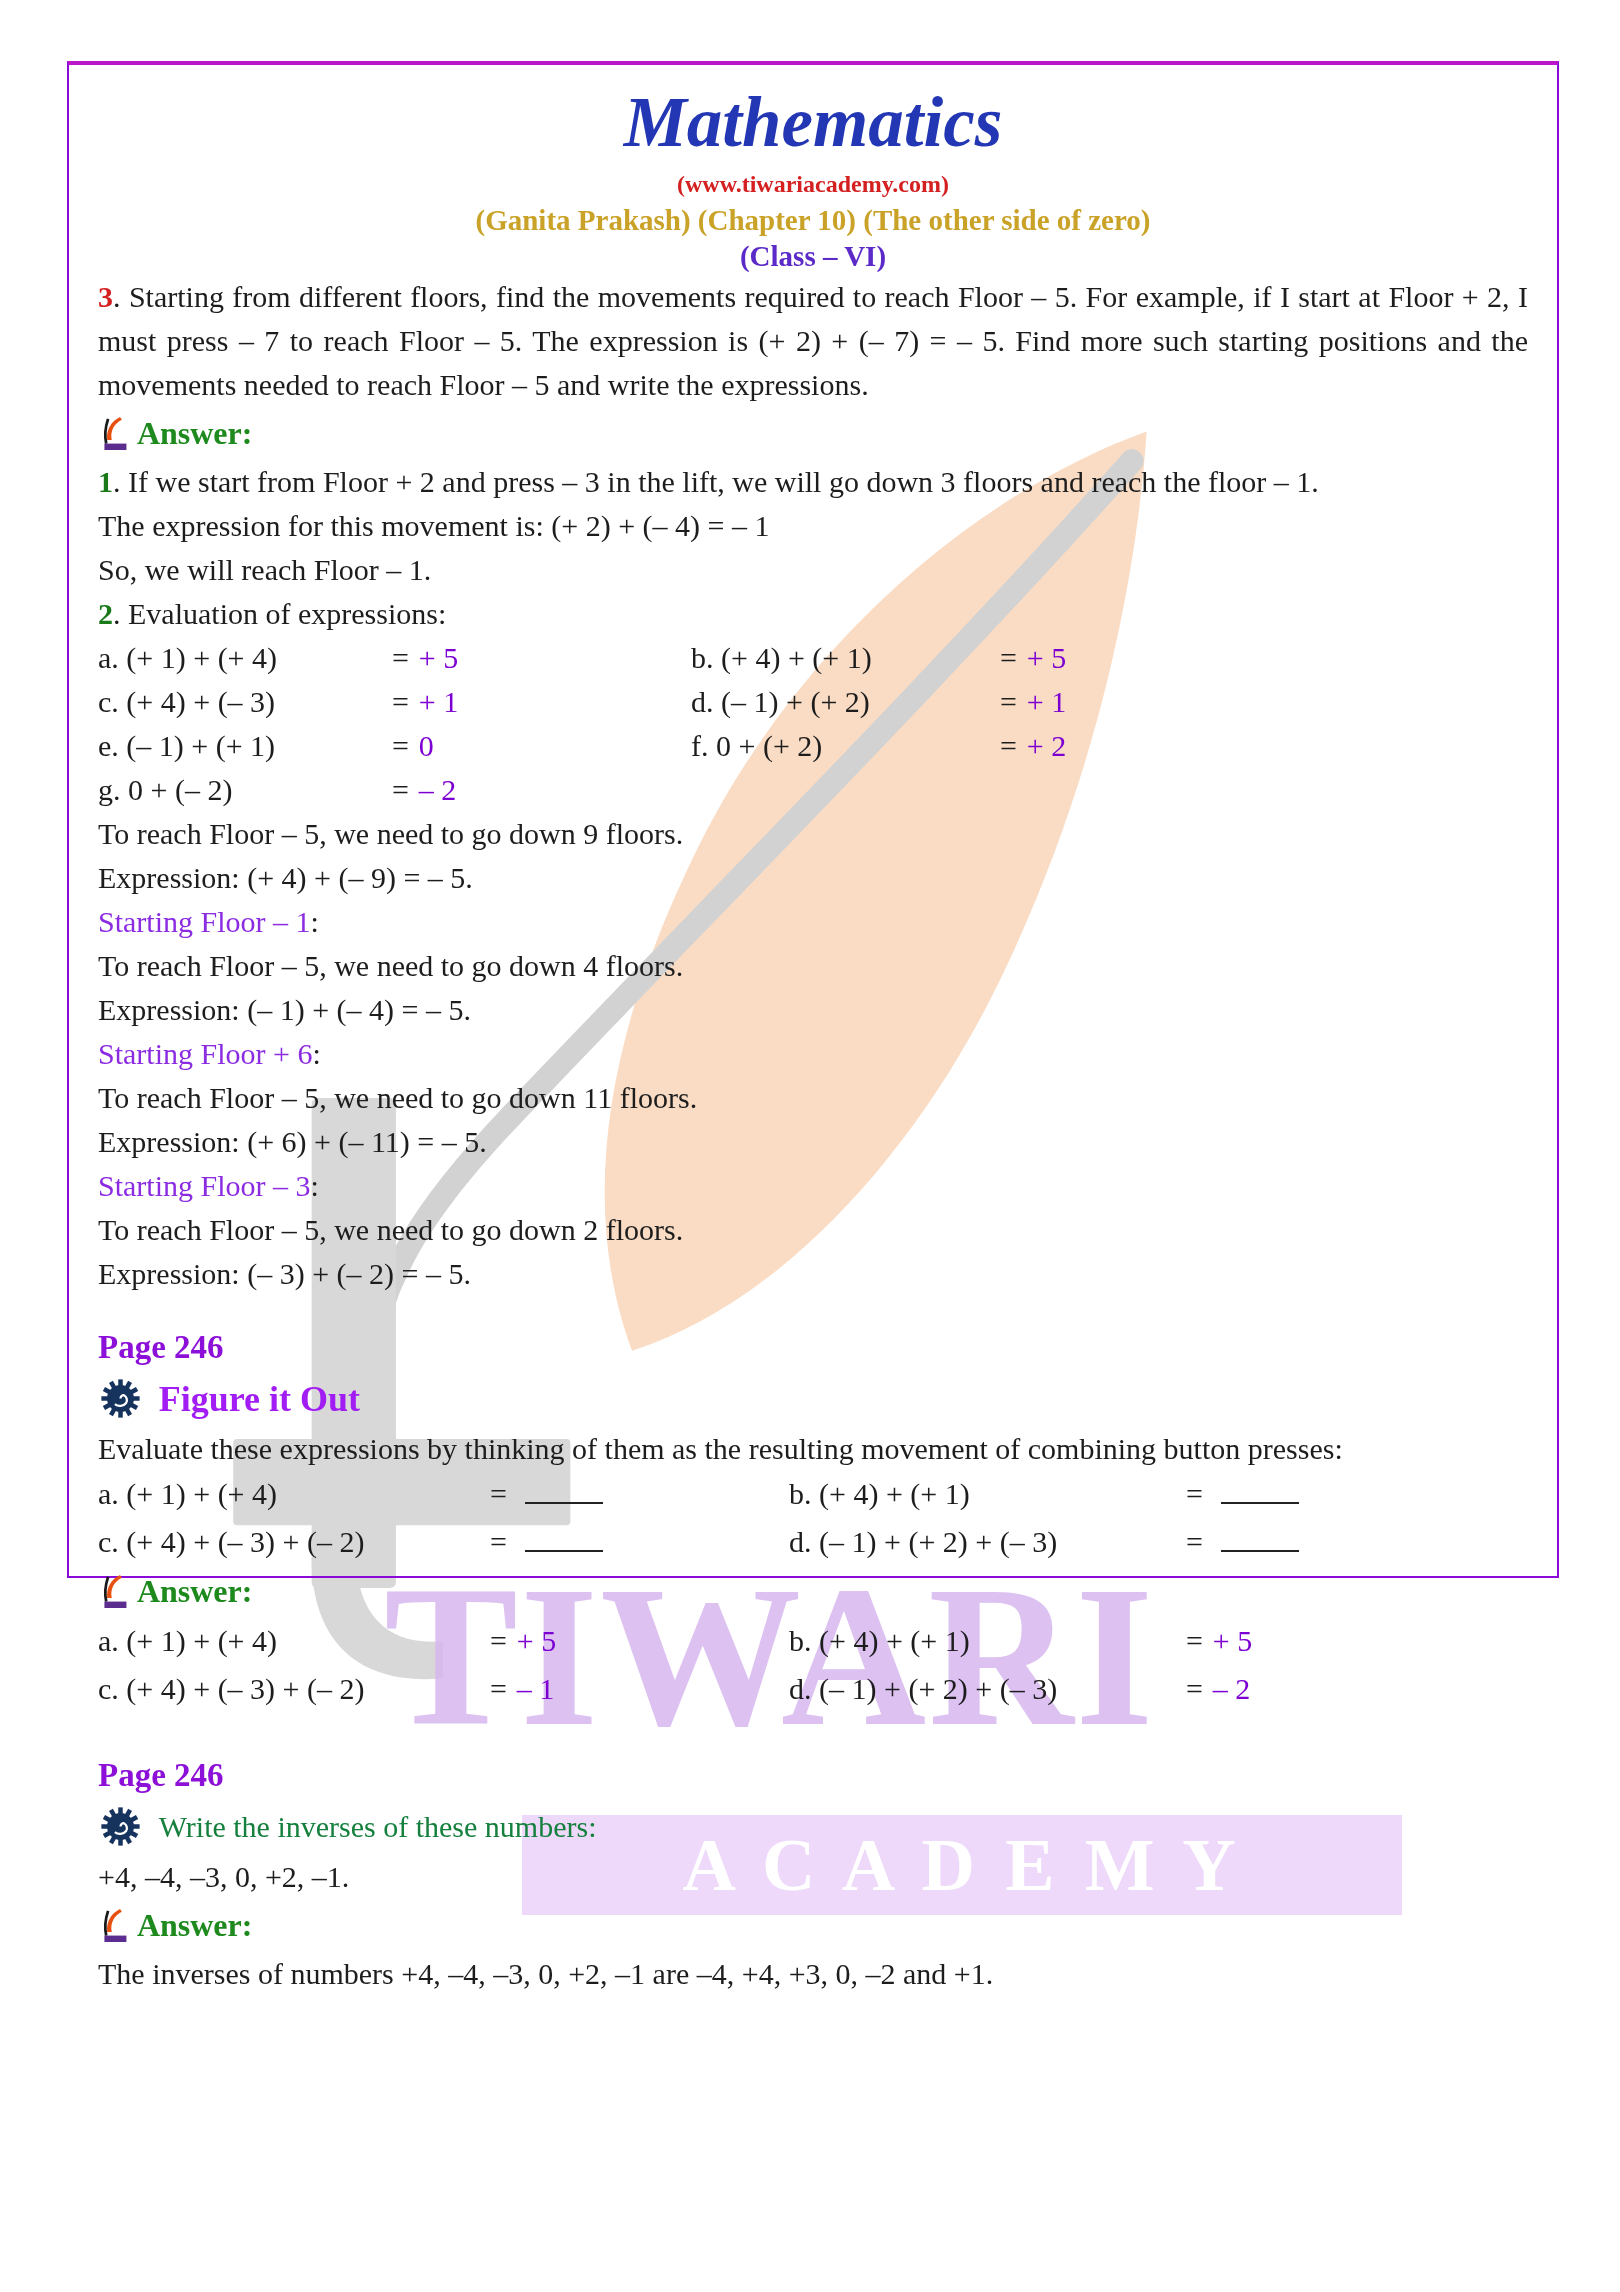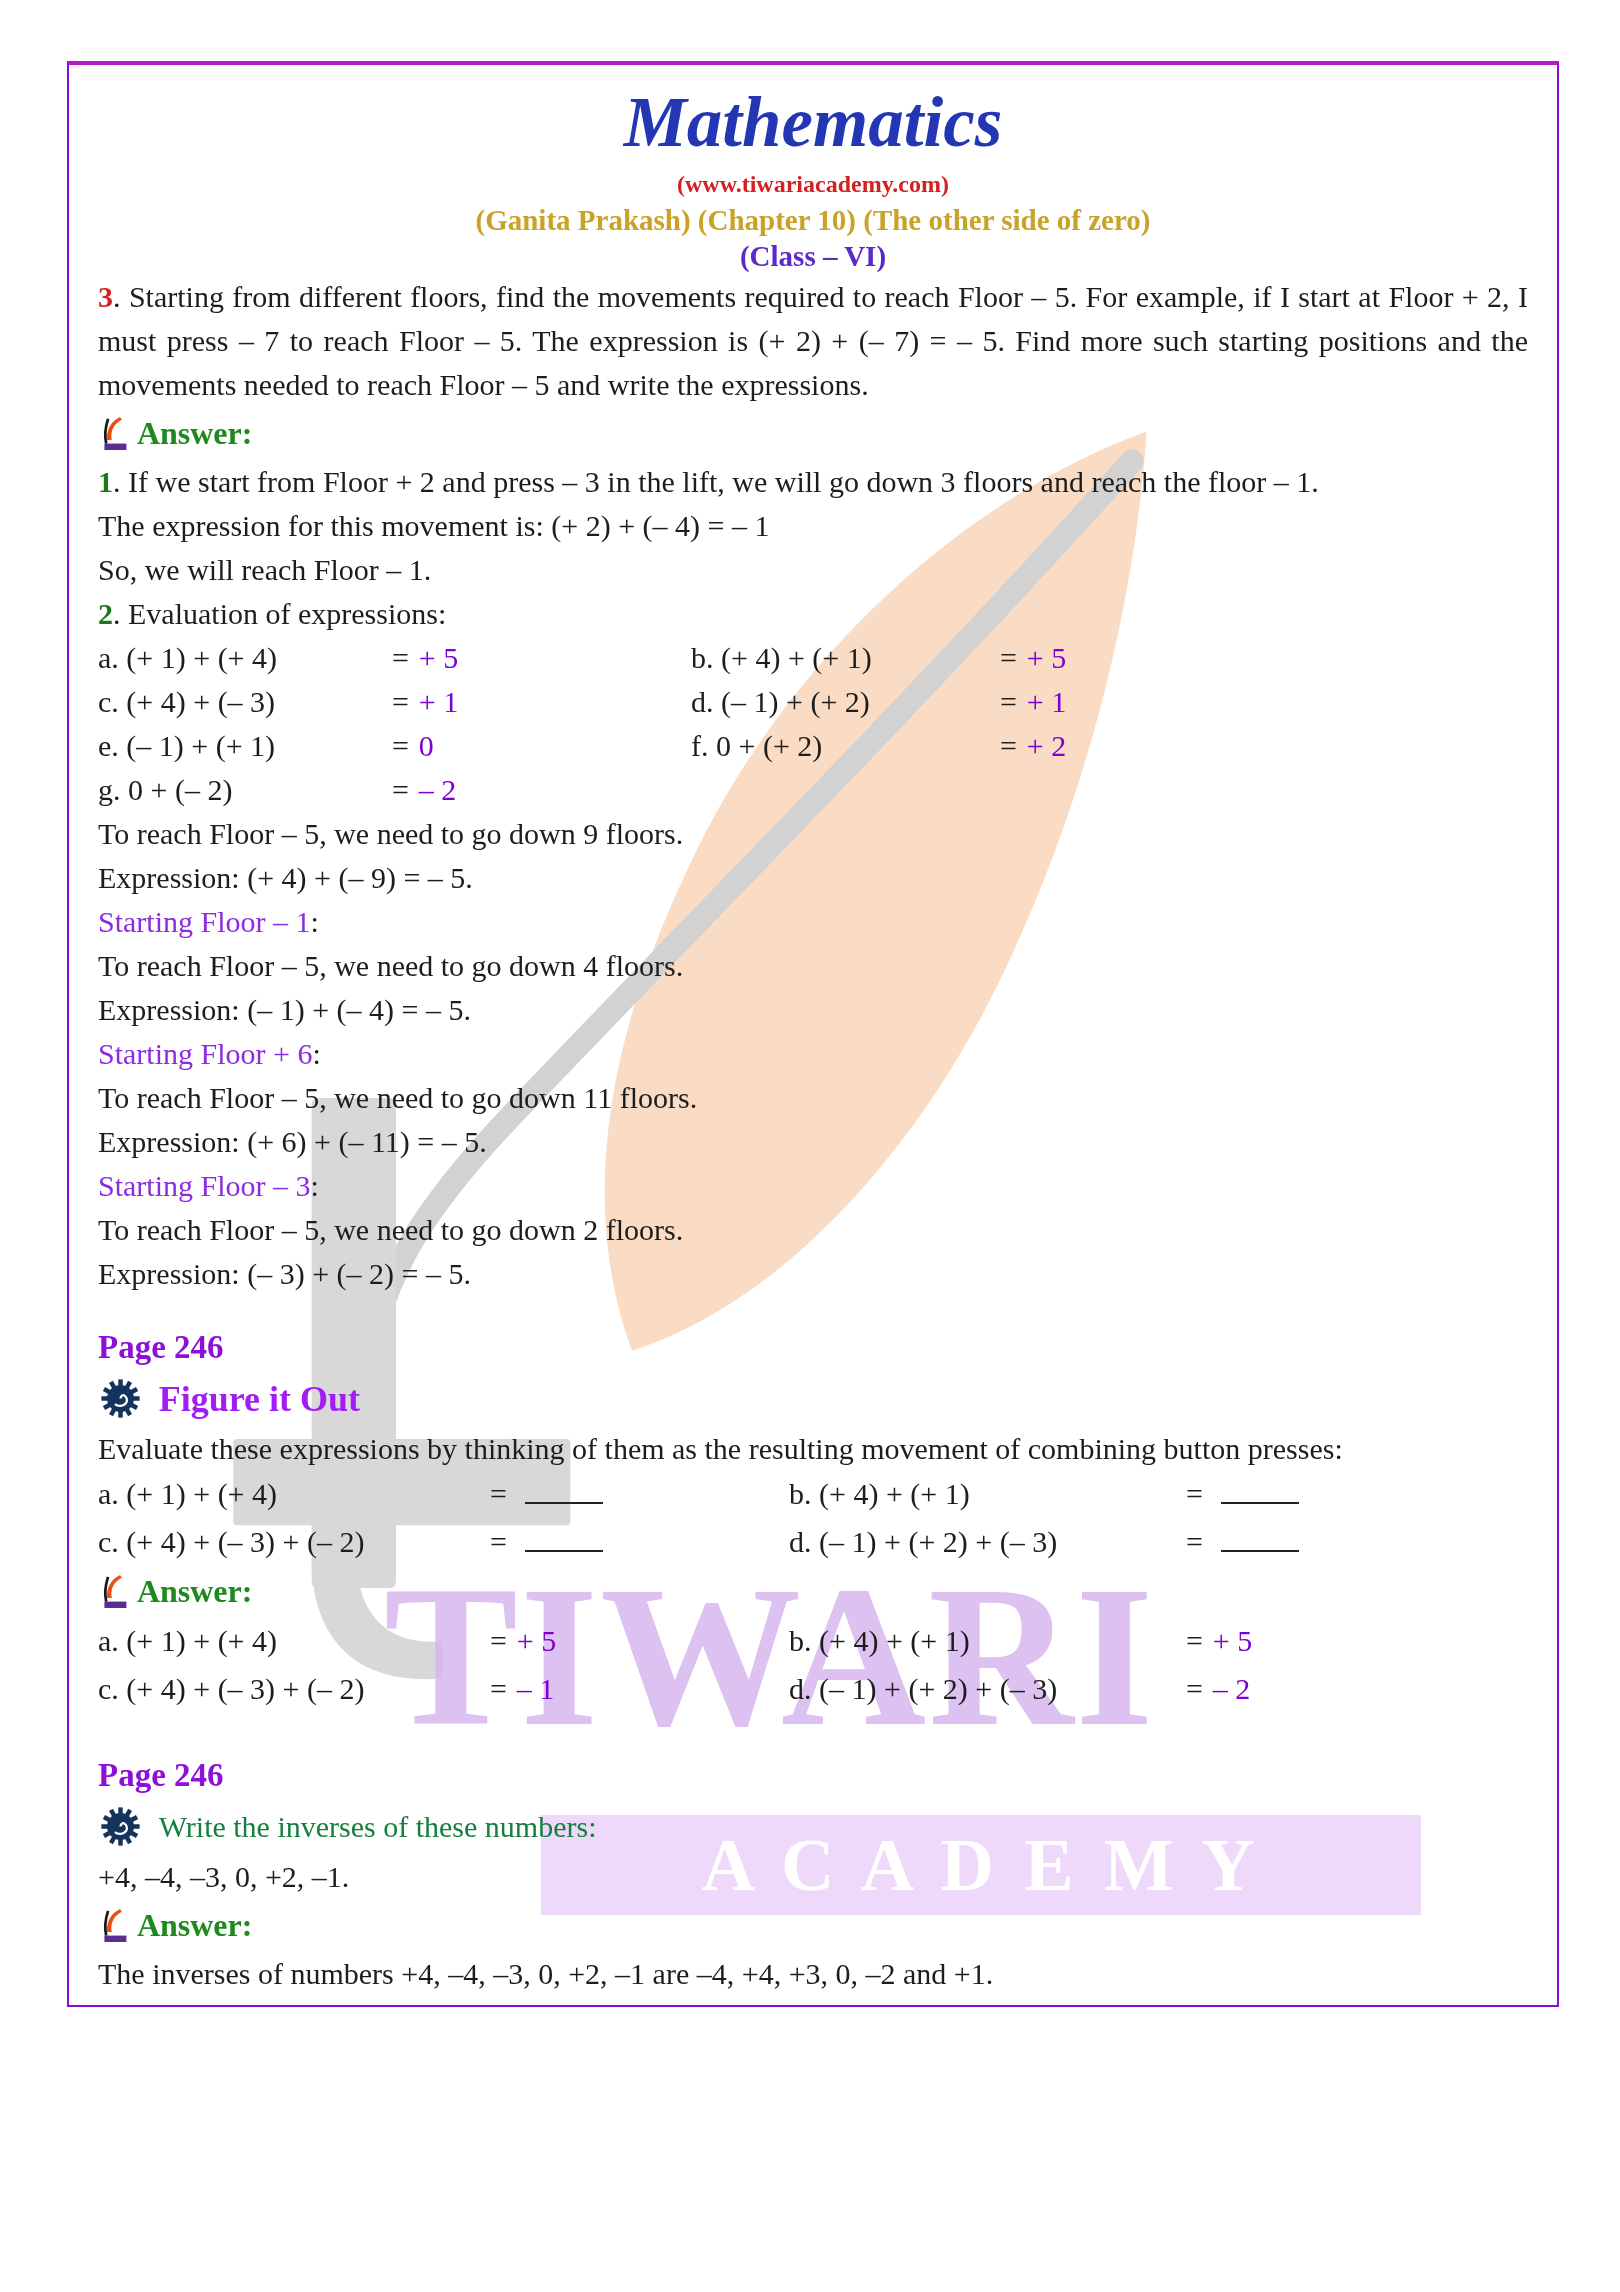--- a/index.html
+++ b/index.html
@@ -9,25 +9,25 @@
   }
   
   .wm-layer { position:absolute; inset:0; z-index:0; }
   .wm-tiwari {
     position:absolute; left:384px; top:1556px; font-weight:bold; font-size:201px; line-height:1;
     color:#d6b7ef; letter-spacing:2px; opacity:.85; white-space:nowrap;
   }
   .wm-academy {
     position:absolute; left:522px; top:1815px; width:880px; height:100px; background:#eed9fa;
     display:flex; align-items:center; justify-content:center;
-    font-weight:bold; font-size:74px; color:#ffffff; letter-spacing:5.9px; white-space:nowrap;margin-left:19px;
+    font-weight:bold; font-size:74px; color:#ffffff; letter-spacing:5.9px; white-space:nowrap;
   }
   
   .frame {
-    position:absolute; left:67px; top:61px; width:1492px; height:1946px; box-sizing:border-box;
+    position:absolute; left:67px; top:61px; width:1492px; height:1517px; box-sizing:border-box;
     border:2.9px solid #8a0bd8; border-top:4.9px solid #bb16cb; z-index:1;
     padding:7.8px 29px 0 29px; background:transparent;
   }
   .hdr { text-align:center; }
   .hdr-title { margin:9.8px 0 5.9px 0; font-size:71px; line-height:78px; font-weight:bold; font-style:italic; color:#2336b4; }
   .hdr-site  { font-size:24px; line-height:37px; font-weight:bold; color:#d42020; }
   .hdr-book  { font-size:29px; line-height:35px; font-weight:bold; color:#c9a227; }
   .hdr-class { font-size:29px; line-height:37px; font-weight:bold; color:#5b2ac8; }
 
   p { margin:0; font-size:30px; line-height:44px; }

